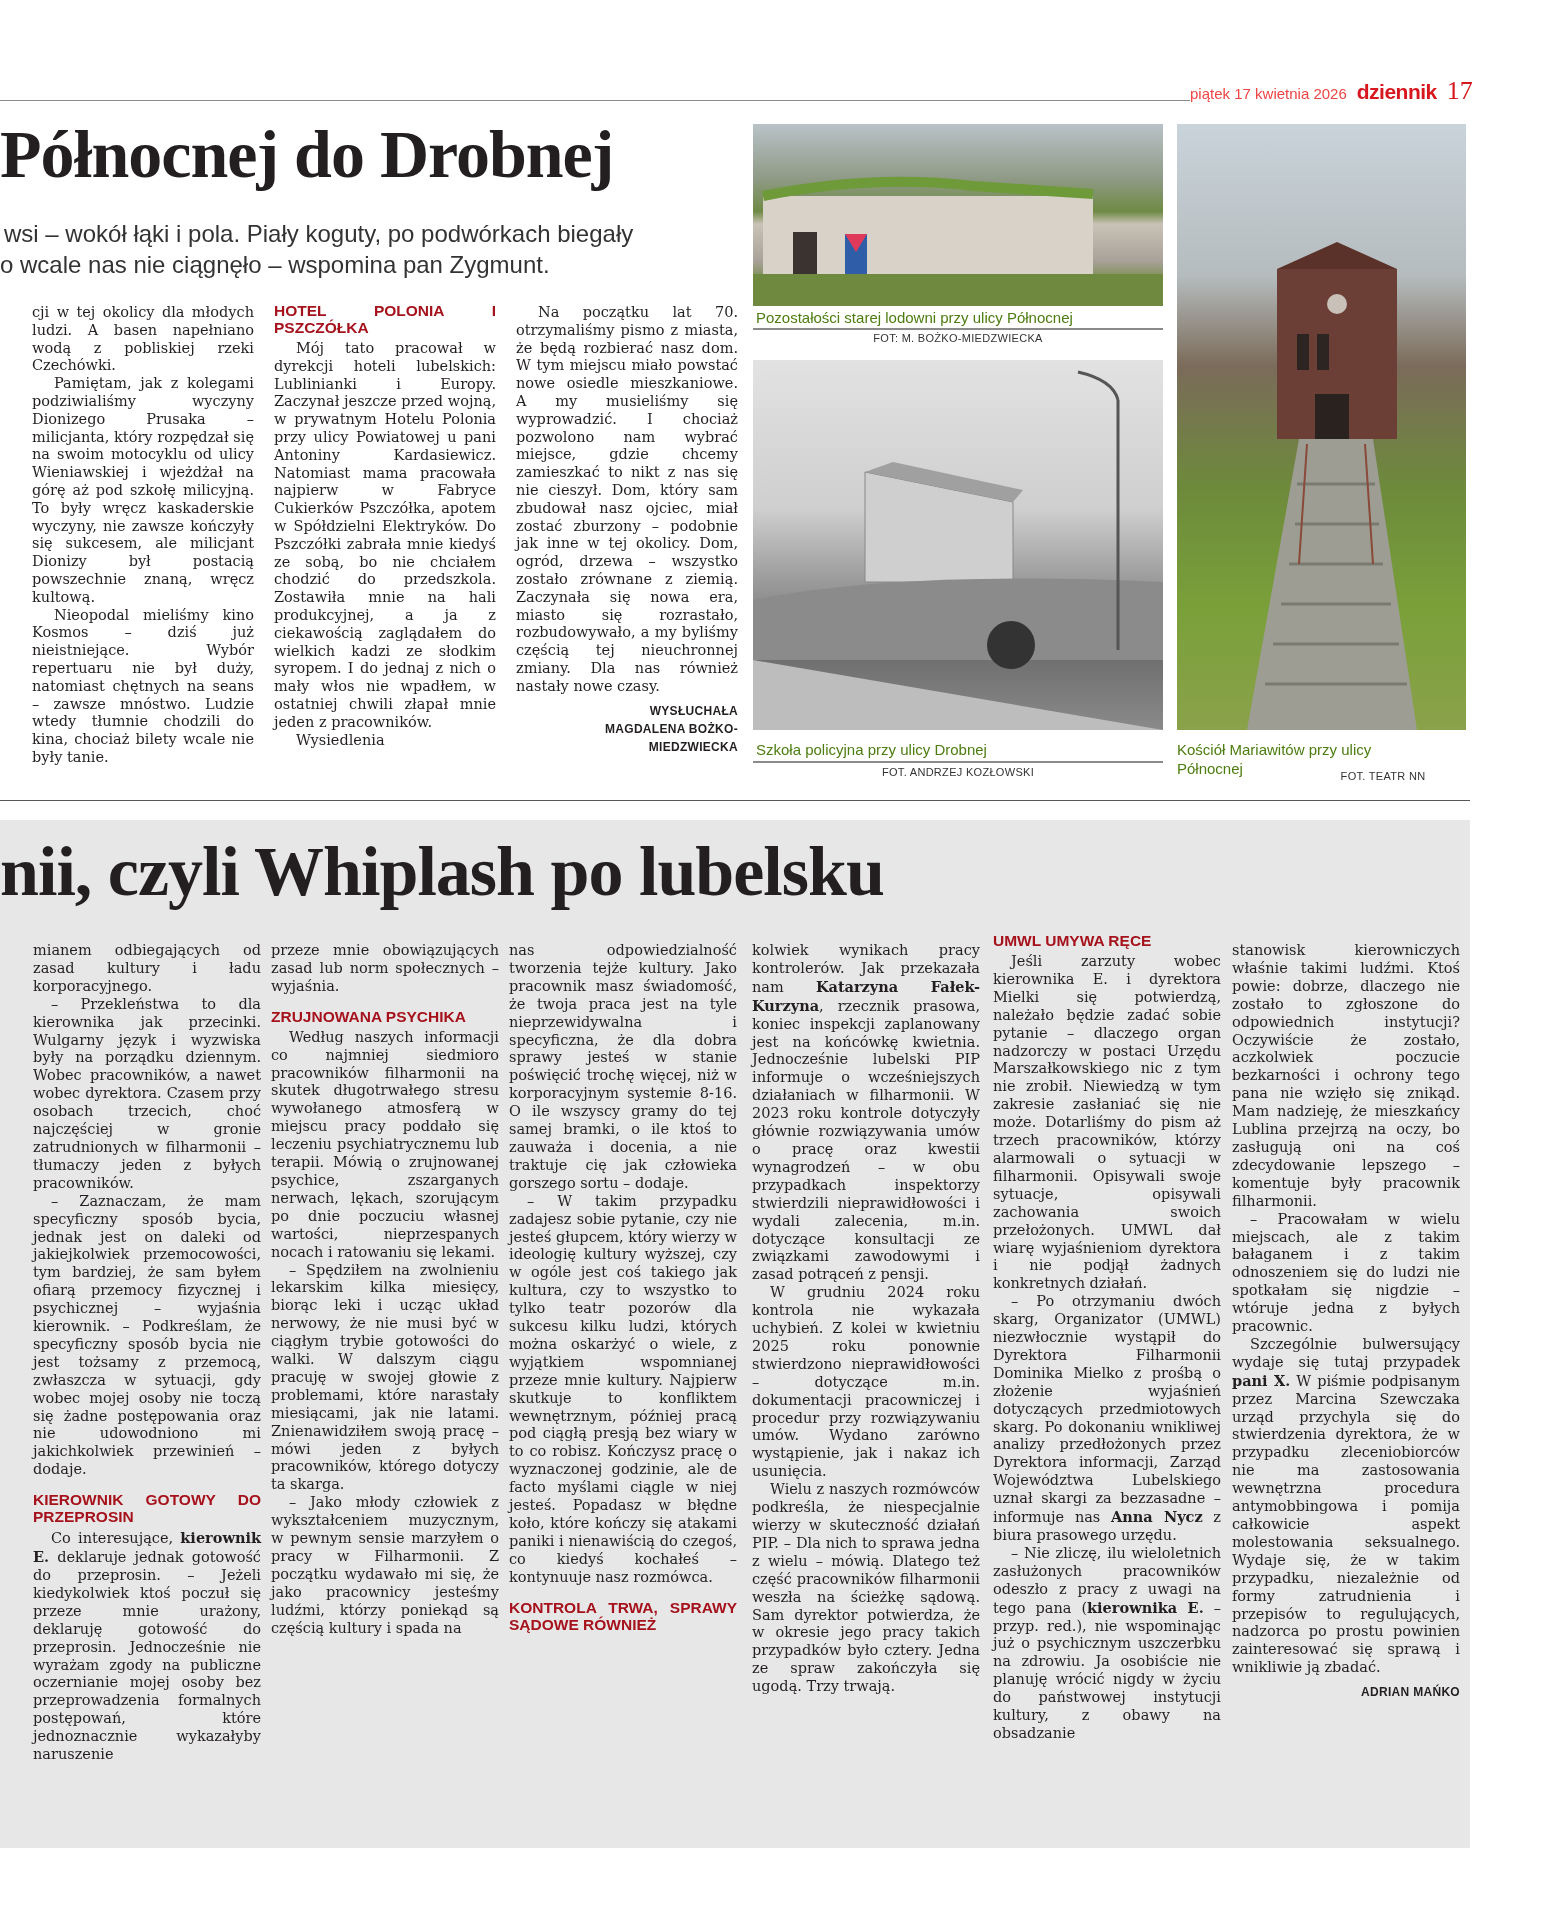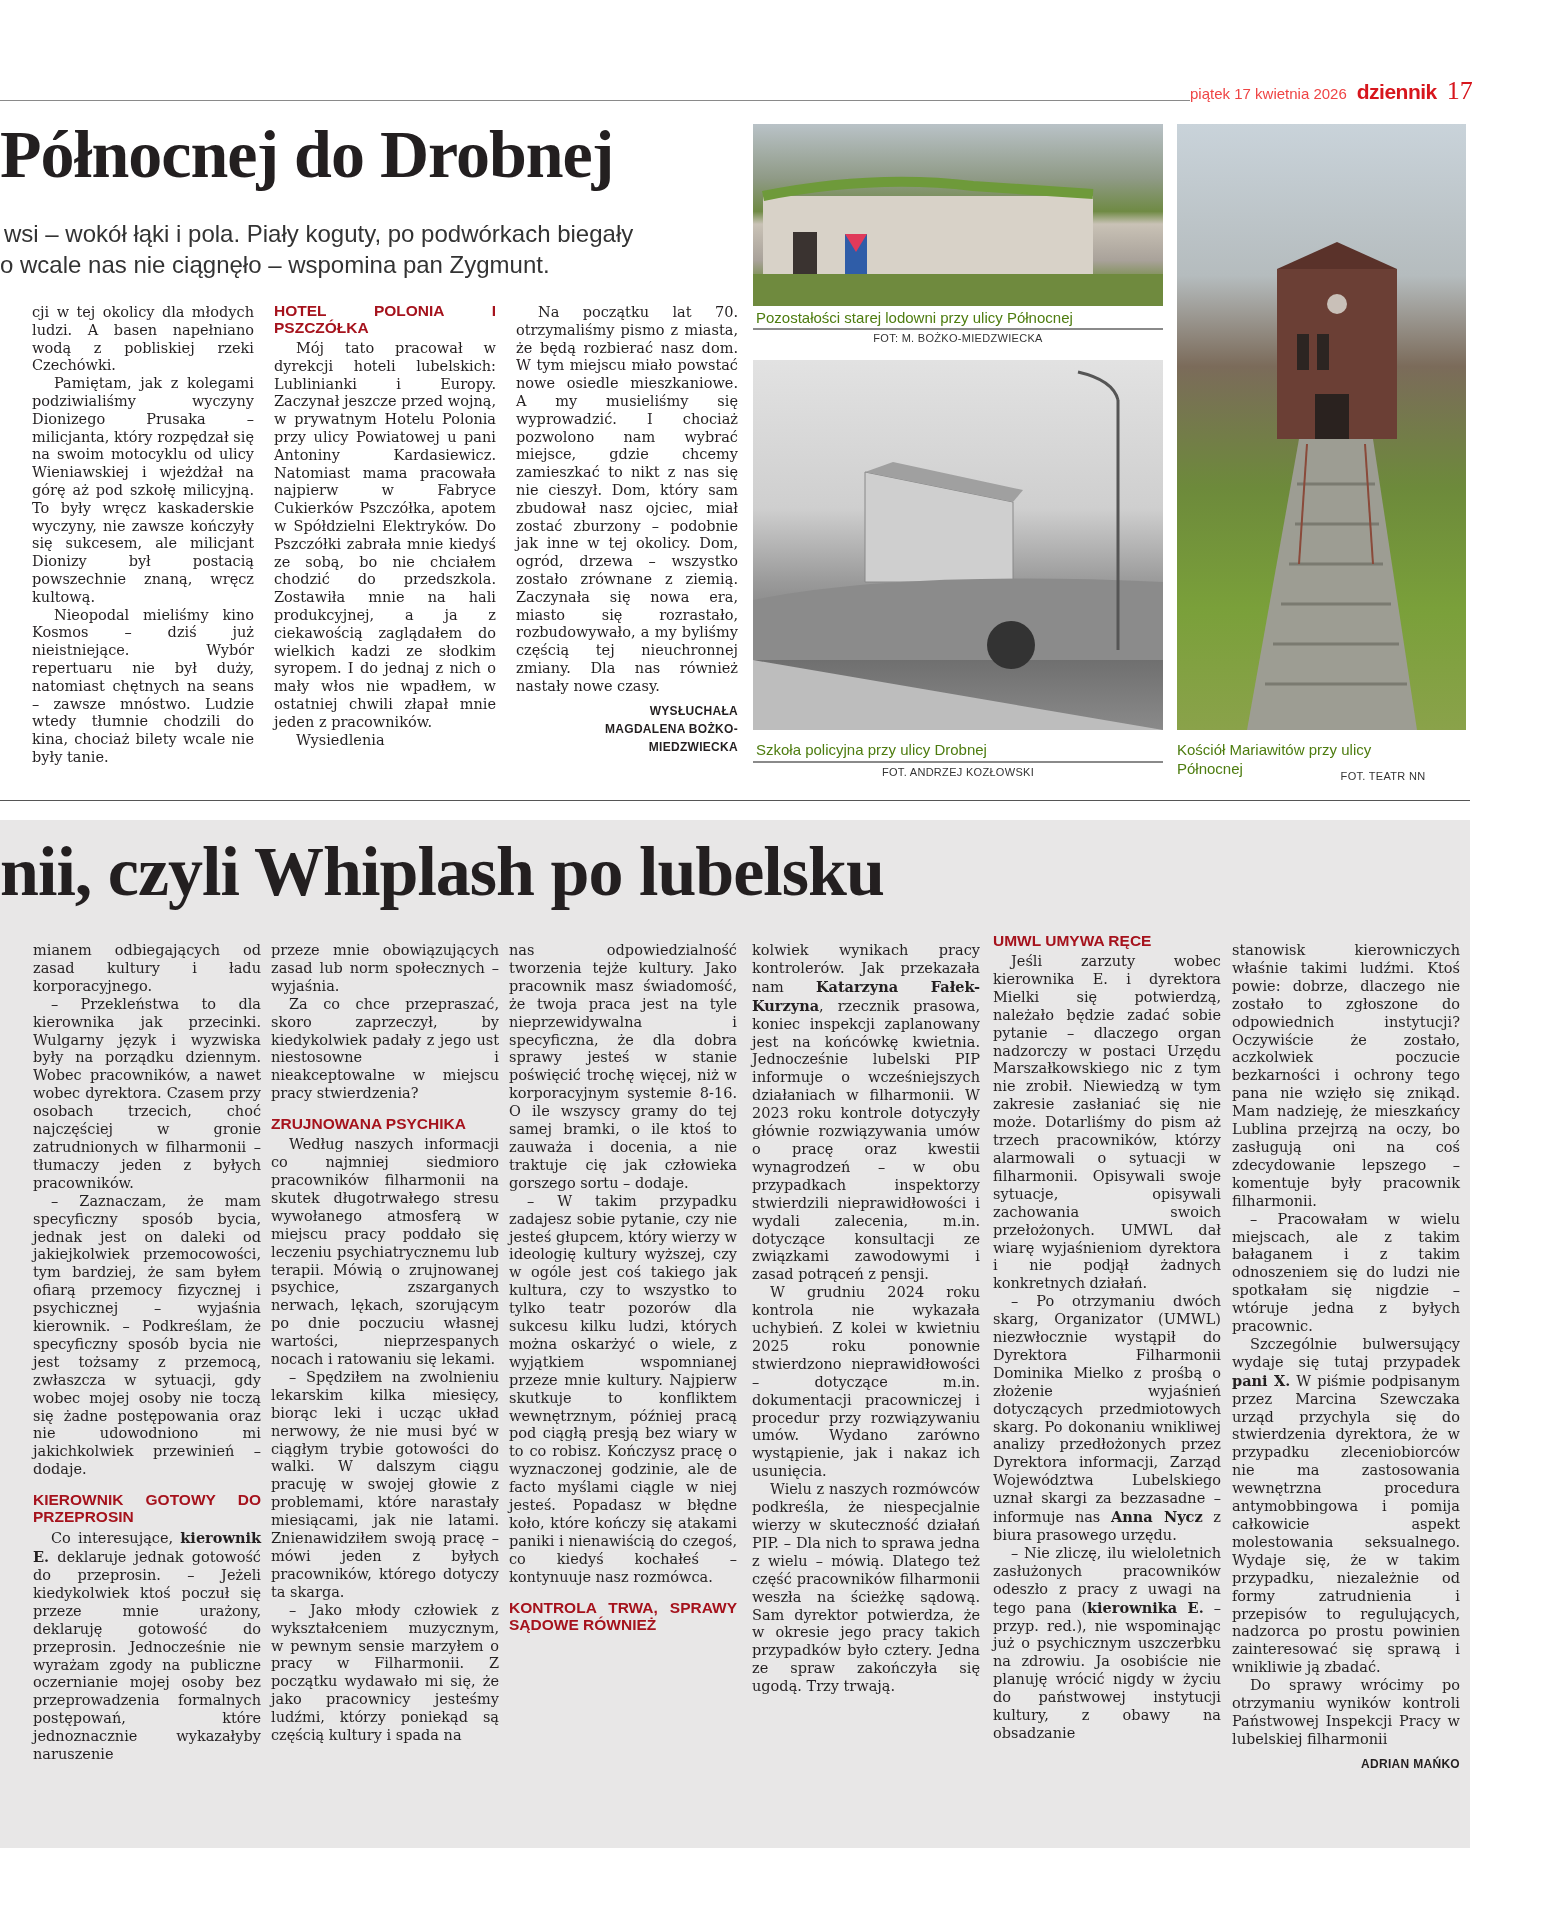--- a/index.html
+++ b/index.html
@@ -134,21 +134,20 @@
 <div class="bcol" style="left:33px;">
   <p class="noindent">mianem odbiegających od zasad kultury i ładu korporacyjnego.</p>
   <p>– Przekleństwa to dla kierownika jak przecinki. Wulgarny język i wyzwiska były na porządku dziennym. Wobec pracowników, a nawet wobec dyrektora. Czasem przy osobach trzecich, choć najczęściej w gronie zatrudnionych w filharmonii – tłumaczy jeden z byłych pracowników.</p>
   <p>– Zaznaczam, że mam specyficzny sposób bycia, jednak jest on daleki od jakiejkolwiek przemocowości, tym bardziej, że sam byłem ofiarą przemocy fizycznej i psychicznej – wyjaśnia kierownik. – Podkreślam, że specyficzny sposób bycia nie jest tożsamy z przemocą, zwłaszcza w sytuacji, gdy wobec mojej osoby nie toczą się żadne postępowania oraz nie udowodniono mi jakichkolwiek przewinień – dodaje.</p>
   <div class="subhead" style="margin-top:12px">Kierownik gotowy do przeprosin</div>
   <p><span>Co interesujące, </span><b>kierownik E.</b><span> deklaruje jednak gotowość do przeprosin. – Jeżeli kiedykolwiek ktoś poczuł się przeze mnie urażony, deklaruję gotowość do przeprosin. Jednocześnie nie wyrażam zgody na publiczne oczernianie mojej osoby bez przeprowadzenia formalnych postępowań, które jednoznacznie wykazałyby naruszenie</span></p>
 </div>
 
 <div class="bcol" style="left:271px;">
   <p class="noindent">przeze mnie obowiązujących zasad lub norm społecznych – wyjaśnia.</p>
-  <p>Za co chce przepraszać, skoro zaprzeczył, by kiedykolwiek padały z jego ust niestosowne i nieakceptowalne w miejscu pracy stwierdzenia?</p>
   <div class="subhead" style="margin-top:12px">Zrujnowana psychika</div>
   <p>Według naszych informacji co najmniej siedmioro pracowników filharmonii na skutek długotrwałego stresu wywołanego atmosferą w miejscu pracy poddało się leczeniu psychiatrycznemu lub terapii. Mówią o zrujnowanej psychice, zszarganych nerwach, lękach, szorującym po dnie poczuciu własnej wartości, nieprzespanych nocach i ratowaniu się lekami.</p>
   <p>– Spędziłem na zwolnieniu lekarskim kilka miesięcy, biorąc leki i ucząc układ nerwowy, że nie musi być w ciągłym trybie gotowości do walki. W dalszym ciągu pracuję w swojej głowie z problemami, które narastały miesiącami, jak nie latami. Znienawidziłem swoją pracę – mówi jeden z byłych pracowników, którego dotyczy ta skarga.</p>
   <p>– Jako młody człowiek z wykształceniem muzycznym, w pewnym sensie marzyłem o pracy w Filharmonii. Z początku wydawało mi się, że jako pracownicy jesteśmy ludźmi, którzy poniekąd są częścią kultury i spada na</p>
 </div>
 
 <div class="bcol" style="left:509px;">
   <p class="noindent">nas odpowiedzialność tworzenia tejże kultury. Jako pracownik masz świadomość, że twoja praca jest na tyle nieprzewidywalna i specyficzna, że dla dobra sprawy jesteś w stanie poświęcić trochę więcej, niż w korporacyjnym systemie 8-16. O ile wszyscy gramy do tej samej bramki, o ile ktoś to zauważa i docenia, a nie traktuje cię jak człowieka gorszego sortu – dodaje.</p>
   <p>– W takim przypadku zadajesz sobie pytanie, czy nie jesteś głupcem, który wierzy w ideologię kultury wyższej, czy w ogóle jest coś takiego jak kultura, czy to wszystko to tylko teatr pozorów dla sukcesu kilku ludzi, których można oskarżyć o wiele, z wyjątkiem wspomnianej przeze mnie kultury. Najpierw skutkuje to konfliktem wewnętrznym, później pracą pod ciągłą presją bez wiary w to co robisz. Kończysz pracę o wyznaczonej godzinie, ale de facto myślami ciągle w niej jesteś. Popadasz w błędne koło, które kończy się atakami paniki i nienawiścią do czegoś, co kiedyś kochałeś – kontynuuje nasz rozmówca.</p>
   <div class="subhead" style="margin-top:12px">Kontrola trwa, sprawy sądowe również</div>
@@ -164,15 +163,14 @@
   <div class="subhead" style="margin-top:0">UMWL umywa ręce</div>
   <p>Jeśli zarzuty wobec kierownika E. i dyrektora Mielki się potwierdzą, należało będzie zadać sobie pytanie – dlaczego organ nadzorczy w postaci Urzędu Marszałkowskiego nic z tym nie zrobił. Niewiedzą w tym zakresie zasłaniać się nie może. Dotarliśmy do pism aż trzech pracowników, którzy alarmowali o sytuacji w filharmonii. Opisywali swoje sytuacje, opisywali zachowania swoich przełożonych. UMWL dał wiarę wyjaśnieniom dyrektora i nie podjął żadnych konkretnych działań.</p>
   <p><span>– Po otrzymaniu dwóch skarg, Organizator (UMWL) niezwłocznie wystąpił do Dyrektora Filharmonii Dominika Mielko z prośbą o złożenie wyjaśnień dotyczących przedmiotowych skarg. Po dokonaniu wnikliwej analizy przedłożonych przez Dyrektora informacji, Zarząd Województwa Lubelskiego uznał skargi za bezzasadne – informuje nas </span><b>Anna Nycz</b><span> z biura prasowego urzędu.</span></p>
   <p><span>– Nie zliczę, ilu wieloletnich zasłużonych pracowników odeszło z pracy z uwagi na tego pana (</span><b>kierownika E.</b><span> – przyp. red.), nie wspominając już o psychicznym uszczerbku na zdrowiu. Ja osobiście nie planuję wrócić nigdy w życiu do państwowej instytucji kultury, z obawy na obsadzanie</span></p>
 </div>
 
 <div class="bcol" style="left:1232px;">
   <p class="noindent">stanowisk kierowniczych właśnie takimi ludźmi. Ktoś powie: dobrze, dlaczego nie zostało to zgłoszone do odpowiednich instytucji? Oczywiście że zostało, aczkolwiek poczucie bezkarności i ochrony tego pana nie wzięło się znikąd. Mam nadzieję, że mieszkańcy Lublina przejrzą na oczy, bo zasługują oni na coś zdecydowanie lepszego – komentuje były pracownik filharmonii.</p>
   <p>– Pracowałam w wielu miejscach, ale z takim bałaganem i z takim odnoszeniem się do ludzi nie spotkałam się nigdzie – wtóruje jedna z byłych pracownic.</p>
   <p><span>Szczególnie bulwersujący wydaje się tutaj przypadek </span><b>pani X.</b><span> W piśmie podpisanym przez Marcina Szewczaka urząd przychyla się do stwierdzenia dyrektora, że w przypadku zleceniobiorców nie ma zastosowania wewnętrzna procedura antymobbingowa i pomija całkowicie aspekt molestowania seksualnego. Wydaje się, że w takim przypadku, niezależnie od formy zatrudnienia i przepisów to regulujących, nadzorca po prostu powinien zainteresować się sprawą i wnikliwie ją zbadać.</span></p>
-  <p>Do sprawy wrócimy po otrzymaniu wyników kontroli Państwowej Inspekcji Pracy w lubelskiej filharmonii</p>
   <div class="byline">ADRIAN MAŃKO</div>
 </div>
 
 </body></html>

